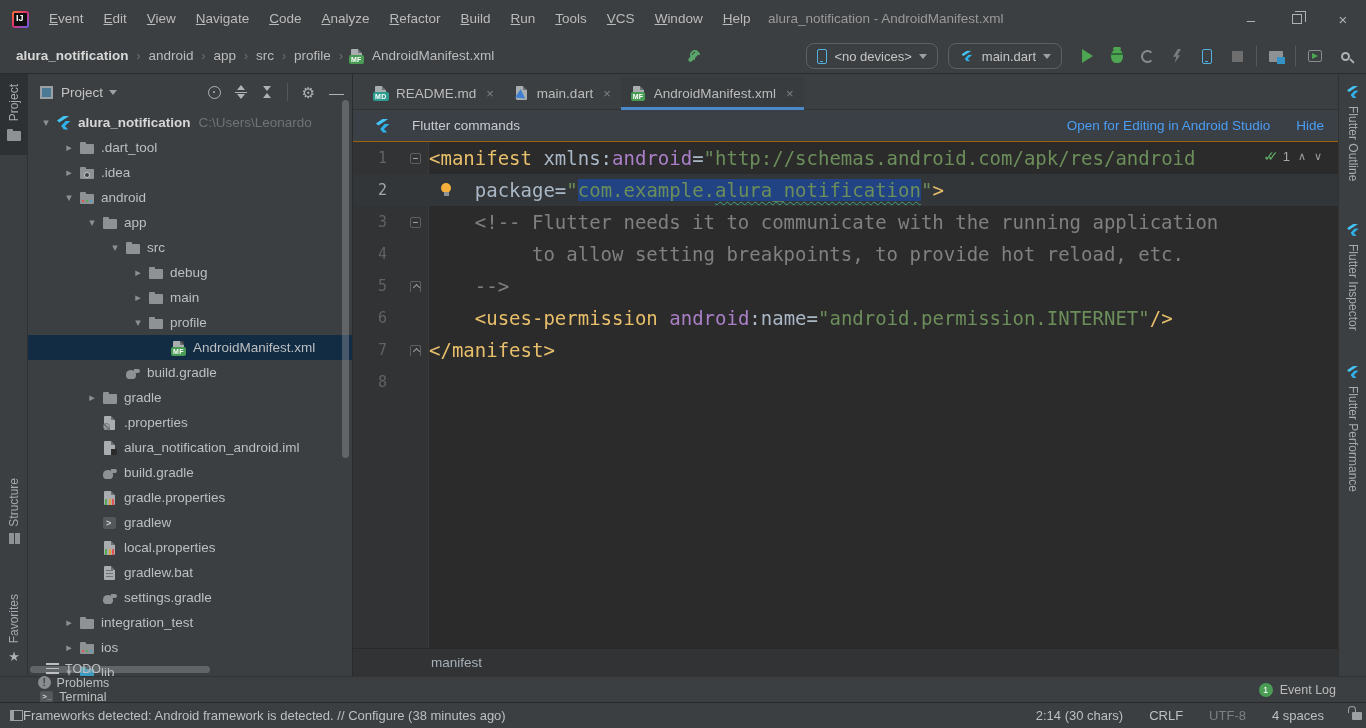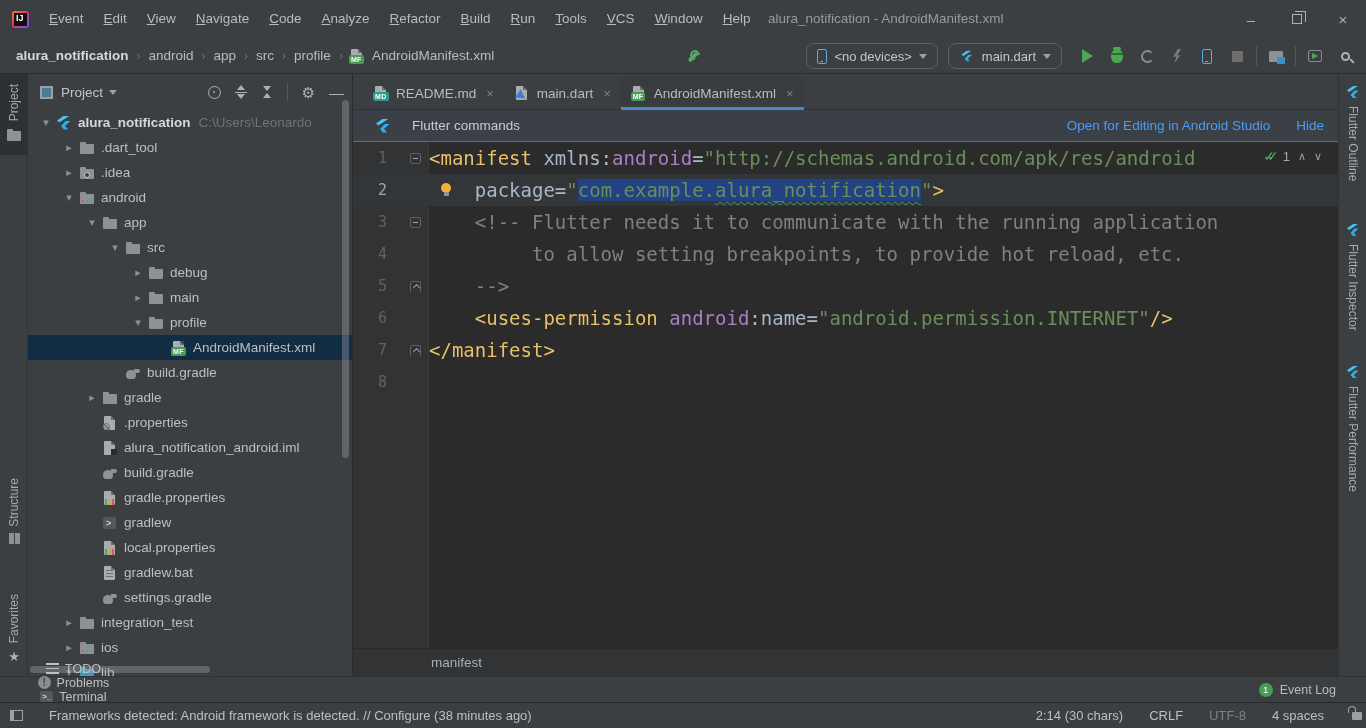--- a/index.html
+++ b/index.html
@@ -138,21 +138,21 @@
   .ed-breadcrumb { height:28px; background:#313335; border-top:1px solid #2a2a2a; display:flex; align-items:center; padding-left:78px; font-size:13.5px; color:#a7b0b8; }
 
   
   .bottombar { position:absolute; left:0; top:676px; width:1366px; height:26px; background:#3c3f41;
     border-top:1px solid #323232; display:flex; align-items:center; font-size:12.5px; }
   .bb-btn { display:flex; align-items:center; gap:6px; margin-left:28px; color:#bdbfc1; }
   .bb-right { margin-left:auto; margin-right:30px; display:flex; align-items:center; gap:7px; }
   .evt-badge { width:14px; height:14px; border-radius:50%; background:#499c54; color:#fff; font-size:9.5px; display:flex; align-items:center; justify-content:center; }
   .statusbar { position:absolute; left:0; top:702px; width:1366px; height:26px; background:#3c3f41;
     border-top:1px solid #282828; display:flex; align-items:center; font-size:13px; color:#bdbfc1; }
-  .sb-left { display:flex; align-items:center; gap:26px; margin-left:10px; }
+  .sb-left { display:flex; align-items:center; gap:0; margin-left:10px; }
   .sb-winic { width:13px; height:11px; border:1px solid #9da0a2; position:relative; }
   .sb-winic::after { content:""; position:absolute; left:0; top:0; bottom:0; width:3px; background:#9da0a2; }
   .sb-right { margin-left:auto; display:flex; align-items:center; gap:26px; margin-right:4px; }
   .sb-dim { color:#7d8082; }
   .lock { width:10px; height:8px; background:#9da0a2; border-radius:1px; position:relative; margin-left:2px; }
   .lock::before { content:""; position:absolute; left:-4px; top:-6px; width:6px; height:6px; border:1.5px solid #9da0a2; border-bottom:none; border-radius:4px 4px 0 0; }
 
   
   .g-play { width:0; height:0; border-top:7px solid transparent; border-bottom:7px solid transparent; border-left:11px solid #4da651; }
   .g-stop { width:11px; height:11px; background:#6e6e6e; }

